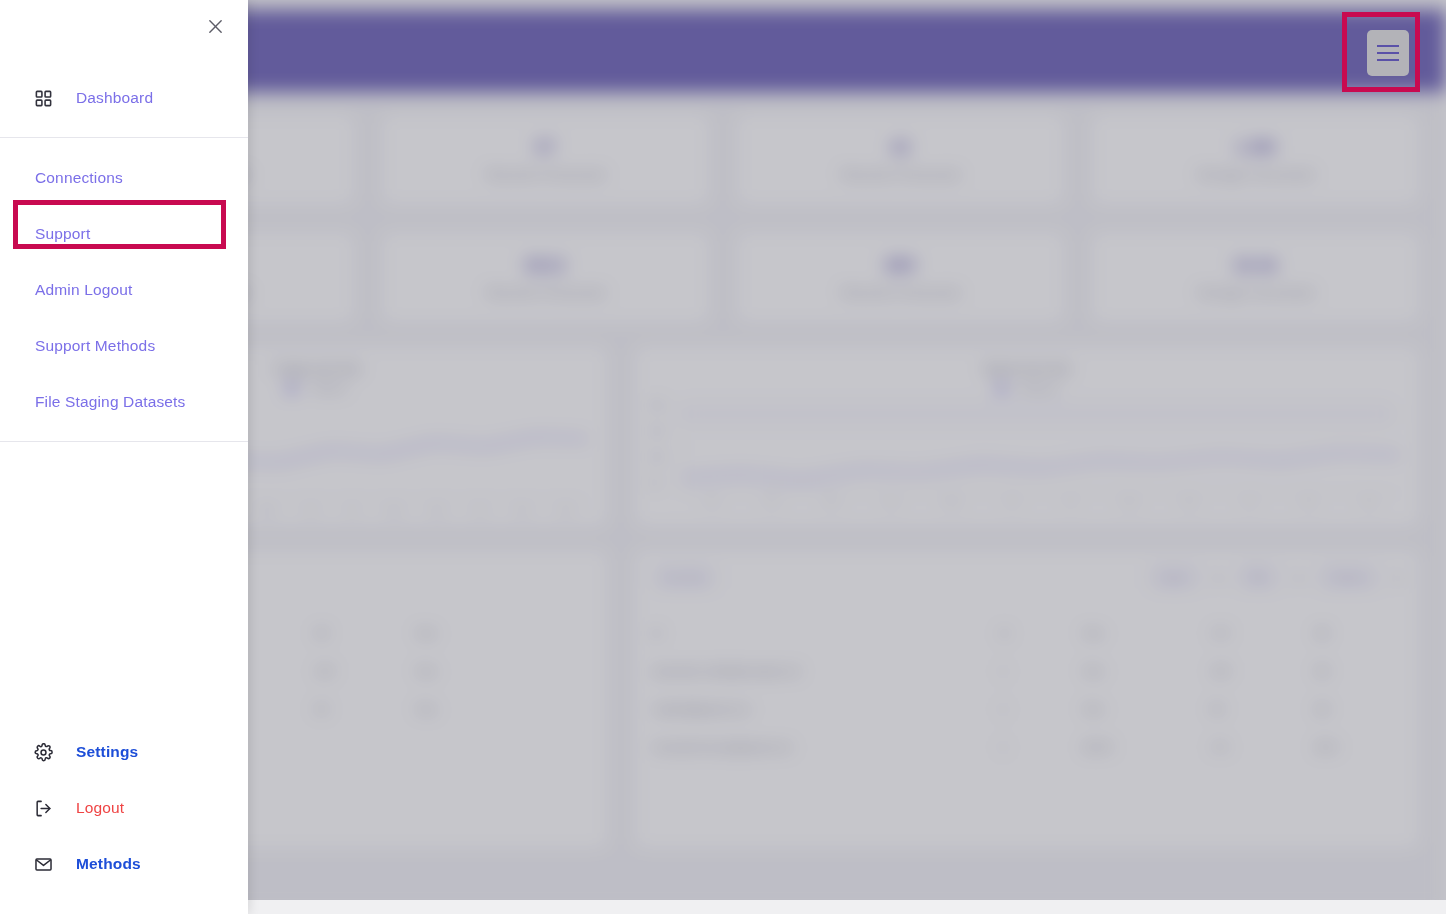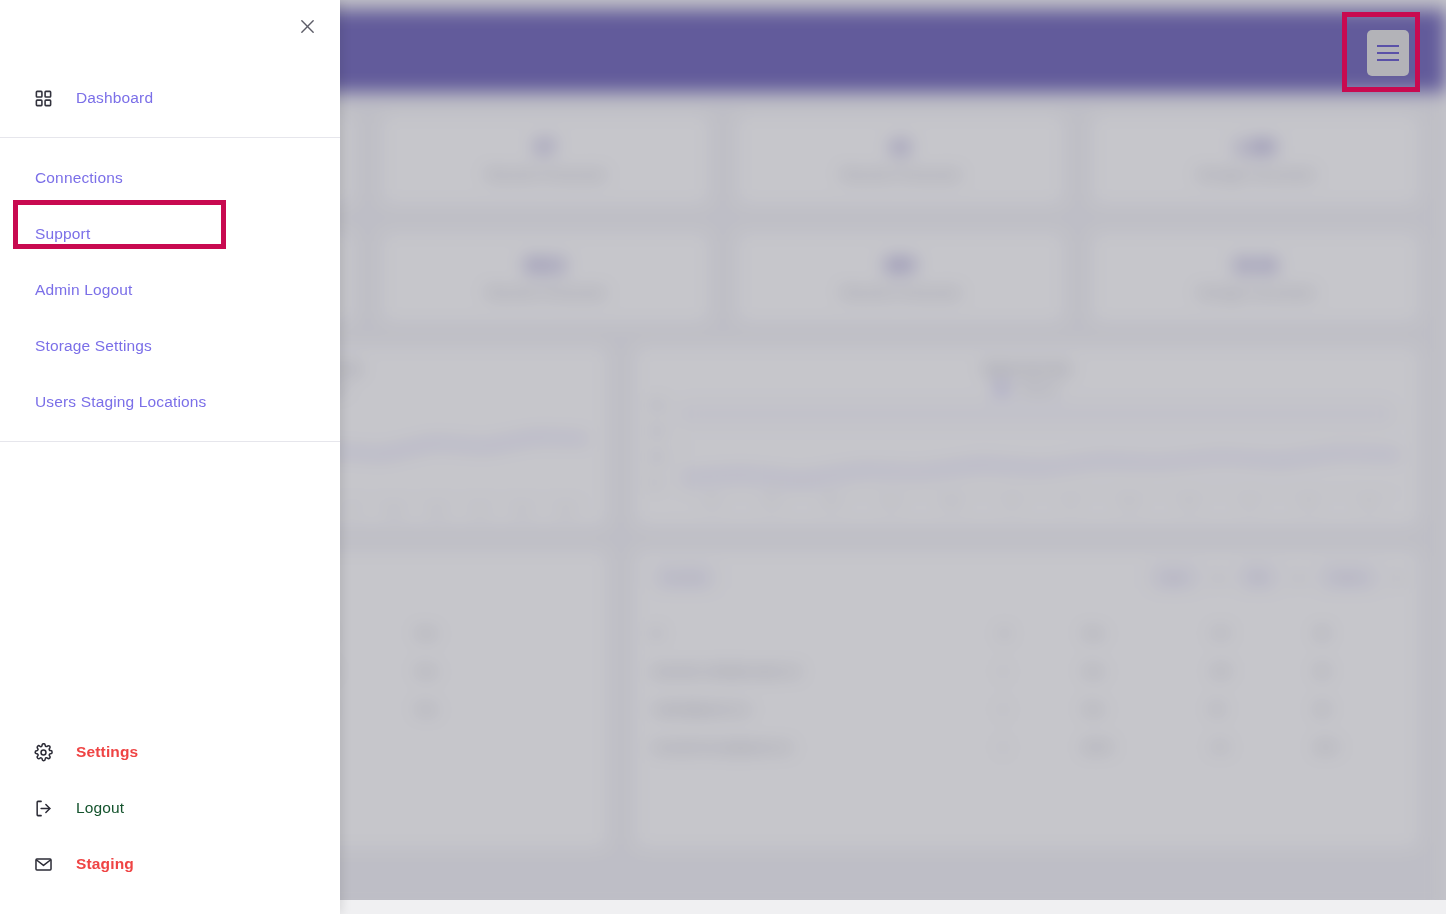--- a/index.html
+++ b/index.html
@@ -241,21 +241,21 @@
     display: block;
     width: 22px;
     height: 2px;
     background: #5a51a8;
   }
 
   
   .drawer {
     position: absolute;
     left: 0; top: 0;
-    width: 340px;
+    width: 248px;
     height: 914px;
     background: #ffffff;
     z-index: 50;
     display: flex;
     flex-direction: column;
     box-shadow: 2px 0 10px rgba(0,0,0,.10);
   }
 
   .drawer-close {
     position: absolute;
@@ -299,22 +299,22 @@
   .nav-sep {
     height: 1px;
     background: #e6e6ec;
     margin: 11px 0 12px 0;
   }
 
   .drawer-mid { }
   .drawer-spacer { flex: 1 1 auto; }
 
   .drawer-bottom { padding-bottom: 22px; }
-  .nav-item.bold { font-weight: bold; color: #ef4444; }
-  .nav-item.muted { color: #14532d; }
+  .nav-item.bold { font-weight: bold; color: #1d4ed8; }
+  .nav-item.muted { color: #ef4444; }
 
   
   .hl-connections {
     position: absolute;
     left: 13px;
     top: 200px;
     width: 213px;
     height: 49px;
     border: 5px solid #c80a50;
     pointer-events: none;
@@ -552,24 +552,24 @@
       <div class="nav-item plain">
         <span>Connections</span>
       </div>
       <div class="nav-item plain">
         <span>Support</span>
       </div>
       <div class="nav-item plain">
         <span>Admin Logout</span>
       </div>
       <div class="nav-item plain">
-        <span>Storage Settings</span>
+        <span>Support Methods</span>
       </div>
       <div class="nav-item plain">
-        <span>Users Staging Locations</span>
+        <span>File Staging Datasets</span>
       </div>
     </div>
 
     <div class="nav-sep"></div>
 
     <div class="drawer-spacer"></div>
 
     <div class="drawer-bottom">
 
       <div class="nav-item bold">
@@ -593,20 +593,20 @@
         <span>Logout</span>
       </div>
 
       <div class="nav-item bold">
         <span class="nav-ico">
           <svg viewBox="0 0 24 24" fill="none" stroke="#2b2b36" stroke-width="1.9" stroke-linejoin="round">
             <rect x="2.5" y="5" width="19" height="14" rx="1.2"></rect>
             <polyline points="2.8 6 12 13.2 21.2 6"></polyline>
           </svg>
         </span>
-        <span>Staging</span>
+        <span>Methods</span>
       </div>
     </div>
   </div>
 
   <div class="hl-connections"></div>
 
 </div>
 
 </body></html>

